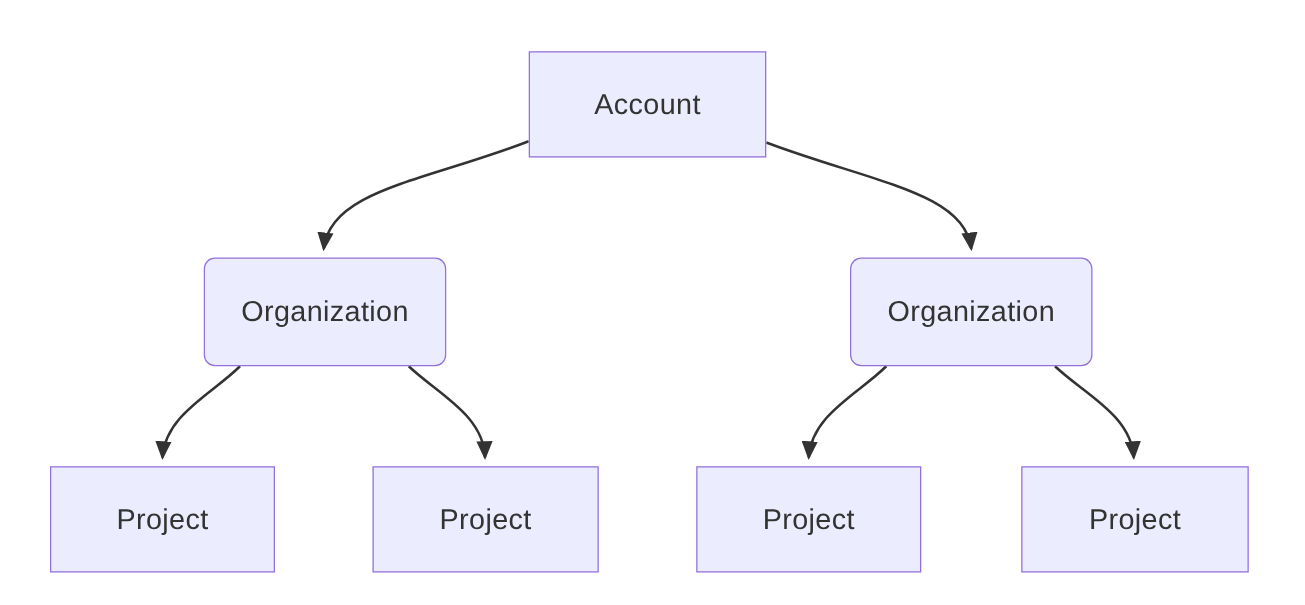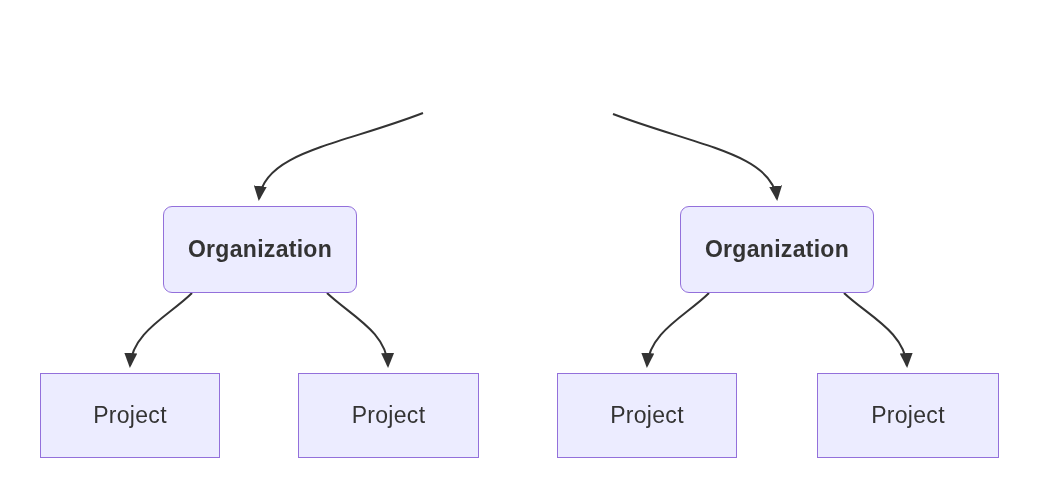--- a/index.html
+++ b/index.html
@@ -35,21 +35,20 @@
     display: flex;
     align-items: center;
     justify-content: center;
     color: #333333;
     font-size: 23px;
     letter-spacing: 0.3px;
     white-space: nowrap;
   }
   .node.rounded {
     border-radius: 9px;
-    font-weight: bold;
   }
 </style>
 </head>
 <body>
 
 <div class="canvas">
 
   <svg class="edges-svg" viewBox="0 0 1044 484" xmlns="http://www.w3.org/2000/svg">
     <defs>
       <marker id="arrowhead" markerUnits="userSpaceOnUse" markerWidth="15" markerHeight="13" viewBox="0 0 15 13" refX="13" refY="6.5" orient="auto">
@@ -57,20 +56,23 @@
       </marker>
     </defs>
     <path class="edge" d="M 423 113 C 340 145, 264 152, 259 199" marker-end="url(#arrowhead)"></path>
     <path class="edge" d="M 613 114 C 698 146, 772 154, 777 199" marker-end="url(#arrowhead)"></path>
     <path class="edge" d="M 192 293 C 170 315, 132 332, 130 366" marker-end="url(#arrowhead)"></path>
     <path class="edge" d="M 327 293 C 350 315, 387 332, 388 366" marker-end="url(#arrowhead)"></path>
     <path class="edge" d="M 709 293 C 687 315, 649 332, 647 366" marker-end="url(#arrowhead)"></path>
     <path class="edge" d="M 844 293 C 867 315, 905 332, 907 366" marker-end="url(#arrowhead)"></path>
   </svg>
 
+  <div class="node" style="left:423px; top:41px; width:190px; height:85px;">
+    <span>Account</span>
+  </div>
 
   <div class="node rounded" style="left:163px; top:206px; width:194px; height:87px;">
     <span>Organization</span>
   </div>
 
   <div class="node rounded" style="left:680px; top:206px; width:194px; height:87px;">
     <span>Organization</span>
   </div>
 
   <div class="node" style="left:40px; top:373px; width:180px; height:85px;">

